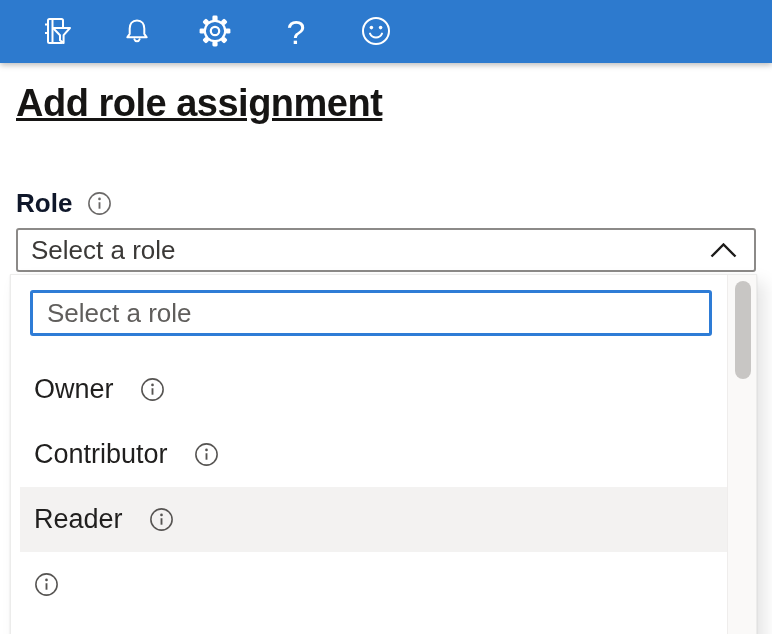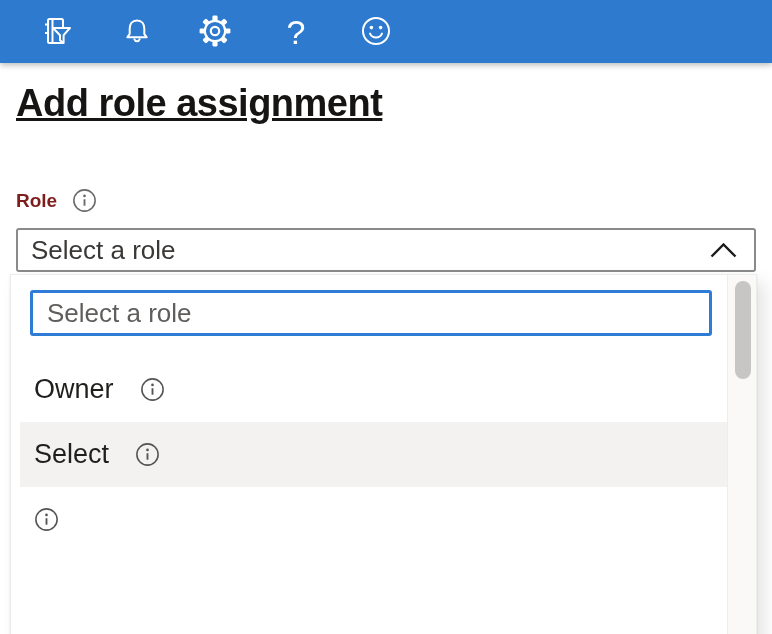--- a/index.html
+++ b/index.html
@@ -18,21 +18,21 @@
   }
   .q-glyph{color:#fff;font-size:34px;font-weight:400;line-height:1;}
   
   .page-title{
     position:absolute;left:16px;top:82px;margin:0;font-size:38px;font-weight:700;
     color:#161514;letter-spacing:-0.5px;text-decoration:underline;
   }
   .role-label-row{
     position:absolute;left:16px;top:188px;display:flex;align-items:center;gap:15px;
   }
-  .role-label{font-size:19px;font-weight:600;color:#7f1d1d;}
+  .role-label{font-size:26px;font-weight:600;color:#0f172a;}
   .info-ic{display:inline-flex;color:#6b6968;}
   
   .combobox{
     position:absolute;left:16px;top:228px;width:740px;height:44px;box-sizing:border-box;
     background:#fff;border:2px solid #8c8a88;border-radius:3px;display:flex;
     align-items:center;cursor:pointer;
   }
   .combobox-value{margin-left:13px;font-size:26px;color:#3b3937;}
   .chevron{margin-left:auto;margin-right:17px;display:flex;}
   
@@ -175,22 +175,32 @@
       <div class="row">
         <span class="row-label">Owner</span>
         <span class="info-ic">
           <svg width="25" height="25" viewBox="0 0 24 24">
             <circle cx="12" cy="12" r="10.2" fill="none" stroke="currentColor" stroke-width="1.5"></circle>
             <line x1="12" y1="10.8" x2="12" y2="17" stroke="currentColor" stroke-width="1.8"></line>
             <circle cx="12" cy="7.6" r="1.3" fill="currentColor"></circle>
           </svg>
         </span>
       </div>
+      <div class="row">
+        <span class="row-label">Contributor</span>
+        <span class="info-ic">
+          <svg width="25" height="25" viewBox="0 0 24 24">
+            <circle cx="12" cy="12" r="10.2" fill="none" stroke="currentColor" stroke-width="1.5"></circle>
+            <line x1="12" y1="10.8" x2="12" y2="17" stroke="currentColor" stroke-width="1.8"></line>
+            <circle cx="12" cy="7.6" r="1.3" fill="currentColor"></circle>
+          </svg>
+        </span>
+      </div>
       <div class="row selected">
-        <span class="row-label">Select</span>
+        <span class="row-label">Reader</span>
         <span class="info-ic">
           <svg width="25" height="25" viewBox="0 0 24 24">
             <circle cx="12" cy="12" r="10.2" fill="none" stroke="currentColor" stroke-width="1.5"></circle>
             <line x1="12" y1="10.8" x2="12" y2="17" stroke="currentColor" stroke-width="1.8"></line>
             <circle cx="12" cy="7.6" r="1.3" fill="currentColor"></circle>
           </svg>
         </span>
       </div>
       <div class="row">
         <span class="info-ic">

